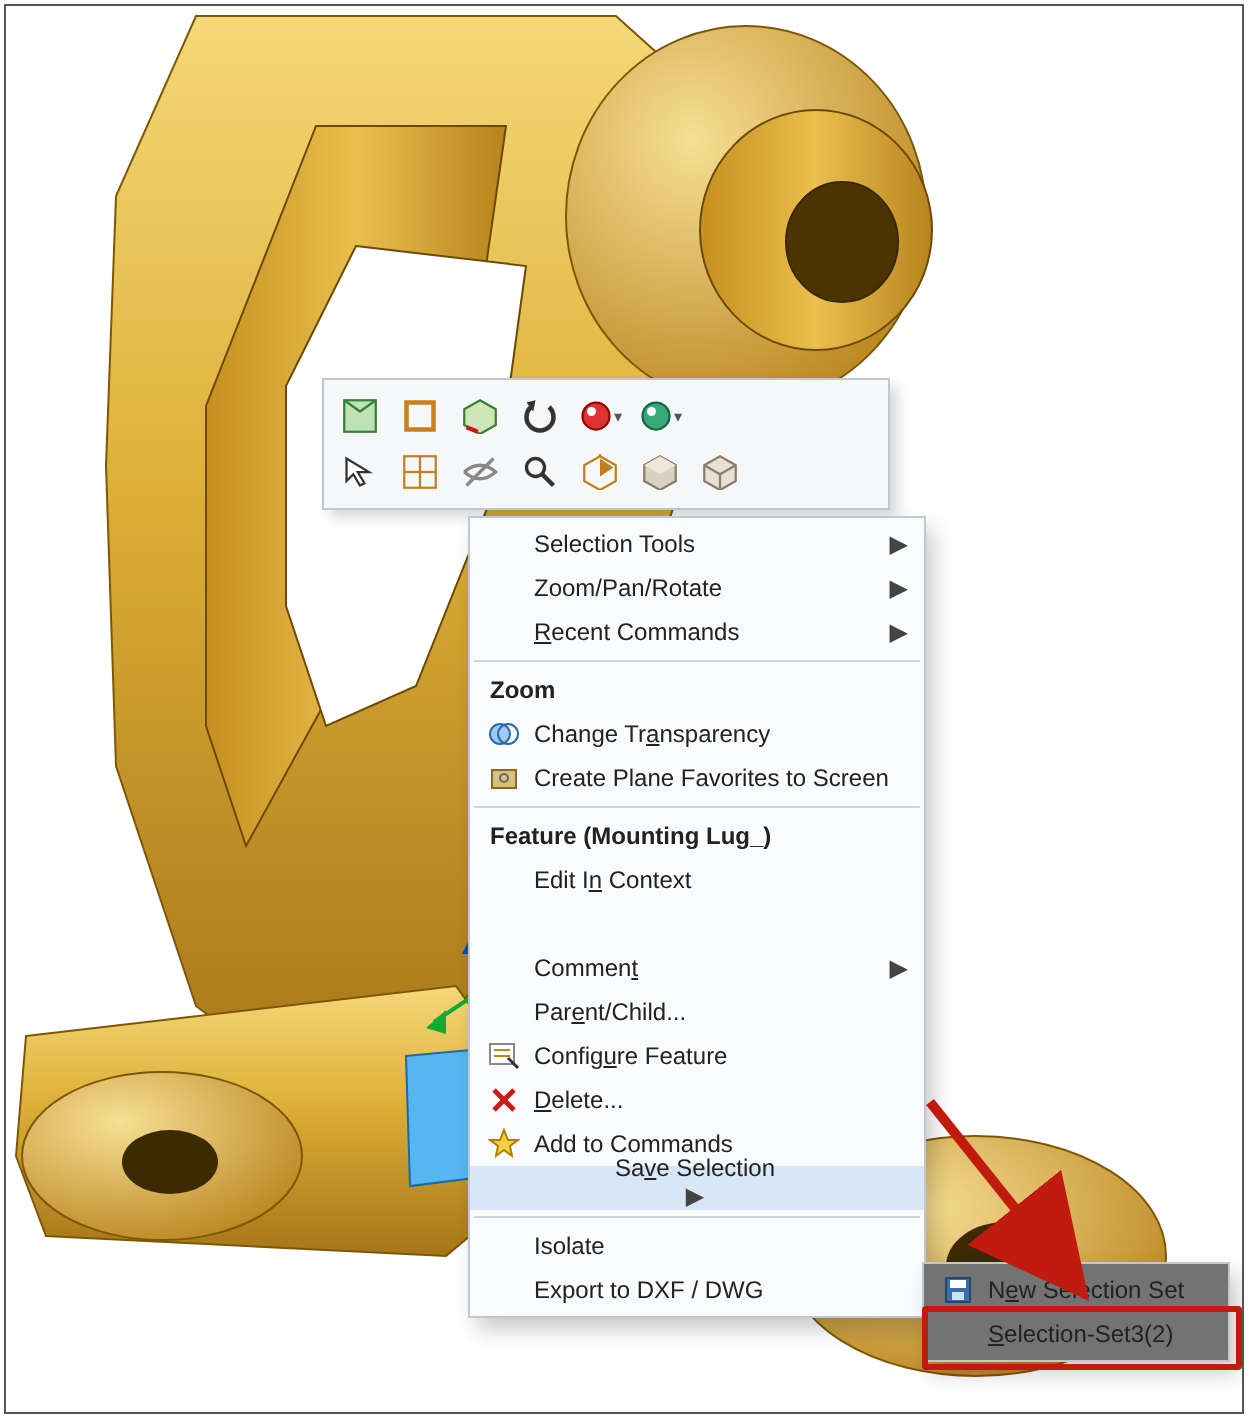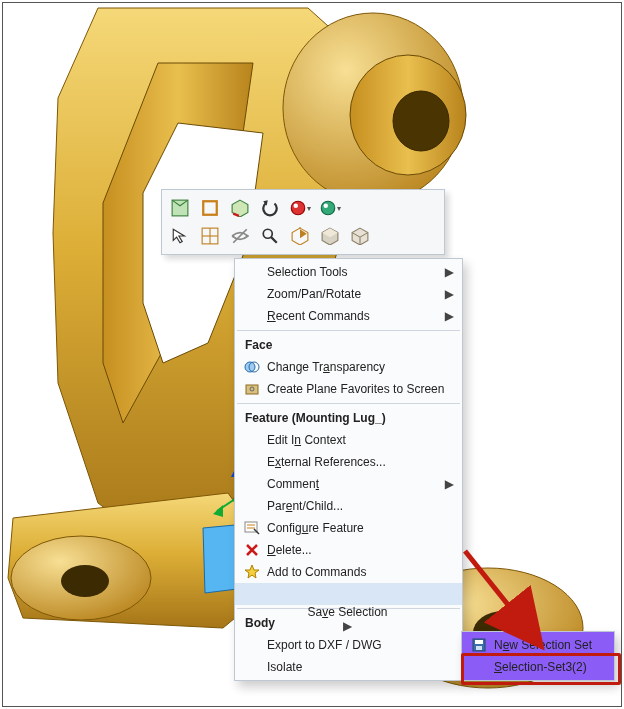--- a/index.html
+++ b/index.html
@@ -63,20 +63,21 @@
     padding: 4px 10px 4px 10px;
     color: #222;
   }
   .menu-item {
     display: flex;
     align-items: center;
     height: 22px;
     padding: 0 8px 0 6px;
     color: #222;
     position: relative;
+    justify-content: flex-end;
   }
   .menu-item.hover { background: #d8e6f6; flex-direction: column; }
   .menu-item .icon-slot {
     width: 22px; height: 18px;
     display:flex; align-items:center; justify-content:center;
     margin-right: 4px;
     flex: 0 0 22px;
   }
   .menu-item .label { flex:1; white-space:nowrap; }
   .menu-item .sub-arrow {
@@ -84,21 +85,21 @@
   }
   .menu-sep { height:1px; background:#cfd6e0; margin:3px 2px; }
 
   .underline { text-decoration: underline; text-underline-offset: 1px; }
 
   
   .submenu {
     position:absolute;
     left: 458px; top: 628px;
     width: 152px;
-    background:#8b5cf6;
+    background:#737373;
     border:1px solid #bfc7d1;
     box-shadow: 4px 6px 10px rgba(0,0,0,0.2);
     padding:2px 0;
   }
   .submenu .menu-item { padding:0 8px 0 6px; }
   .highlight-box {
     position:absolute;
     border: 3px solid #c11a0e;
     border-radius:2px;
     pointer-events:none;
@@ -268,21 +269,21 @@
       <span class="label">Zoom/Pan/Rotate</span>
       <span class="sub-arrow">▶</span>
     </div>
     <div class="menu-item">
       <span class="icon-slot"></span>
       <span class="label"><span class="underline">R</span>ecent Commands</span>
       <span class="sub-arrow">▶</span>
     </div>
 
     <div class="menu-sep"></div>
-    <div class="menu-header">Face</div>
+    <div class="menu-header">Zoom</div>
 
     <div class="menu-item">
       <span class="icon-slot">
           <svg width="16" height="16" viewBox="0 0 16 16">
             <circle cx="6" cy="8" r="5" fill="#9ecdf3" stroke="#2a6aa8"></circle>
             <circle cx="10" cy="8" r="5" fill="none" stroke="#2a6aa8"></circle>
           </svg>
         </span>
       <span class="label">Change Tr<span class="underline">a</span>nsparency</span>
     </div>
@@ -298,21 +299,20 @@
 
     <div class="menu-sep"></div>
     <div class="menu-header">Feature (Mounting Lug_)</div>
 
     <div class="menu-item">
       <span class="icon-slot"></span>
       <span class="label">Edit I<span class="underline">n</span> Context</span>
     </div>
     <div class="menu-item">
       <span class="icon-slot"></span>
-      <span class="label">E<span class="underline">x</span>ternal References...</span>
     </div>
     <div class="menu-item">
       <span class="icon-slot"></span>
       <span class="label">Commen<span class="underline">t</span></span>
       <span class="sub-arrow">▶</span>
     </div>
     <div class="menu-item">
       <span class="icon-slot"></span>
       <span class="label">Par<span class="underline">e</span>nt/Child...</span>
     </div>
@@ -343,29 +343,28 @@
         </span>
       <span class="label">Add to Commands</span>
     </div>
     <div class="menu-item hover">
       <span class="icon-slot"></span>
       <span class="label">Sa<span class="underline">v</span>e Selection</span>
       <span class="sub-arrow">▶</span>
     </div>
 
     <div class="menu-sep"></div>
-    <div class="menu-header">Body</div>
-
+
+    <div class="menu-item">
+      <span class="icon-slot"></span>
+      <span class="label">Isolate</span>
+    </div>
     <div class="menu-item">
       <span class="icon-slot"></span>
       <span class="label">Export to DXF / DWG</span>
-    </div>
-    <div class="menu-item">
-      <span class="icon-slot"></span>
-      <span class="label">Isolate</span>
     </div>
   </div>
 
   <div class="submenu">
     <div class="menu-item">
       <span class="icon-slot">
           <svg width="16" height="16" viewBox="0 0 16 16">
             <rect x="2" y="2" width="12" height="12" fill="#3a6ea8" stroke="#24476c"></rect>
             <rect x="4" y="3" width="8" height="4" fill="#fff"></rect>
             <rect x="5" y="9" width="6" height="4" fill="#cfe0f0"></rect>

